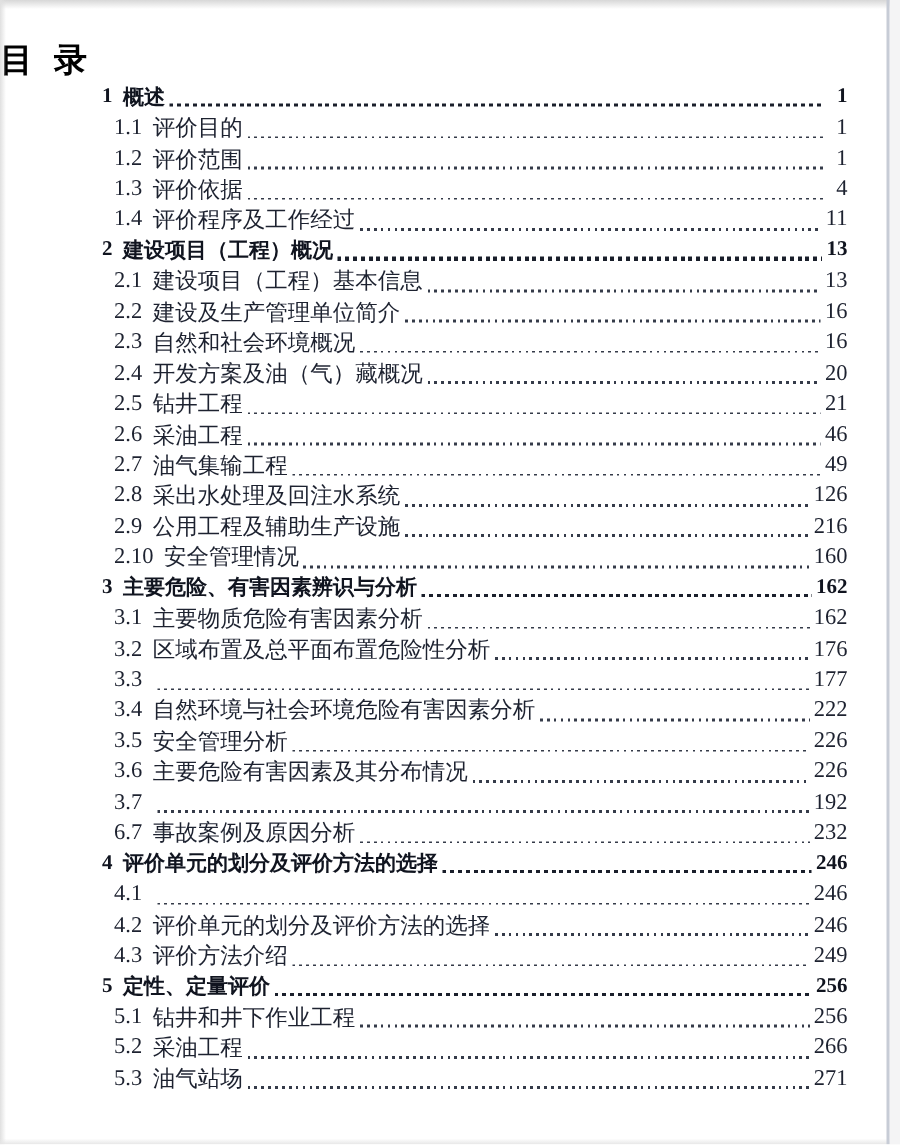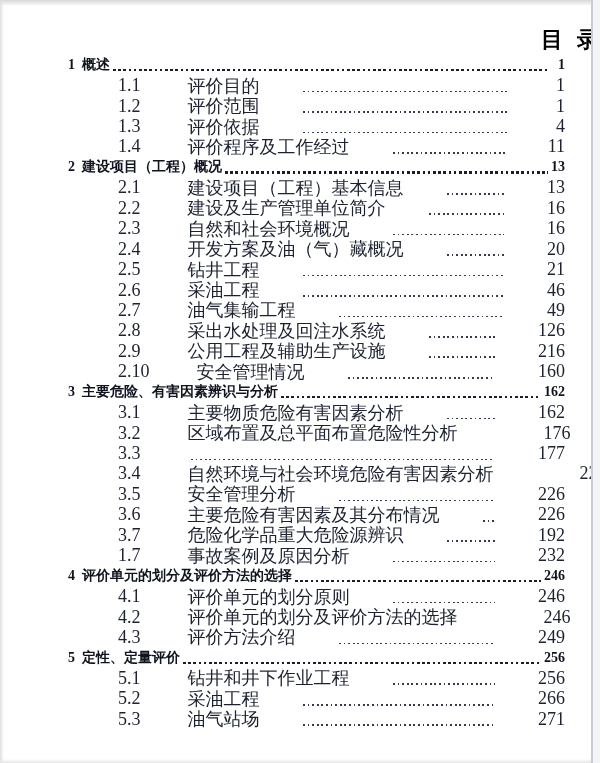--- a/index.html
+++ b/index.html
@@ -9,21 +9,21 @@
     height: 763px;
     background: #ffffff;
     overflow: hidden;
     font-family: "Liberation Serif", "DejaVu Serif", serif;
   }
   .doc-title {
     position: absolute;
     top: 25px;
     left: 0;
     width: 100%;
-    text-align: right;
+    text-align: left;
     font-size: 22px;
     font-weight: bold;
     color: #000000;
     white-space: pre;
     letter-spacing: 1px;
   }
   .toc-list {
     position: absolute;
     top: 55px;
     left: 0;
@@ -37,24 +37,23 @@
     box-sizing: border-box;
     overflow: hidden;
   }
   .row.lvl1 {
     padding-left: 68px;
     font-weight: bold;
     font-size: 14px;
     color: #10141f;
   }
   .row.lvl2 {
-    padding-left: 118px;
-    font-size: 18px;
+    padding-left: 76px;
+    font-size: 15px;
     color: #1d2230;
-    gap: 40px;
   }
   .num { margin-right: 7px; white-space: nowrap; }
   .t   { white-space: nowrap; font-family: Liberation Serif, serif; }
   .leader {
     flex: 1;
     align-self: flex-end;
     margin: 0 3px 4px 3px;
     height: 2px;
   }
   .lvl1 .leader {
@@ -230,39 +229,37 @@
     <span class="pg">226</span>
   </div>
       <div class="row lvl2">
     <span class="num">3.6</span>
     <span class="t">主要危险有害因素及其分布情况</span>
     <span class="leader"></span>
     <span class="pg">226</span>
   </div>
       <div class="row lvl2">
     <span class="num">3.7</span>
-    <span class="t">危险化学品重大危险源辨识</span>
     <span class="leader"></span>
     <span class="pg">192</span>
   </div>
       <div class="row lvl2">
-    <span class="num">1.7</span>
+    <span class="num">6.7</span>
     <span class="t">事故案例及原因分析</span>
     <span class="leader"></span>
     <span class="pg">232</span>
   </div>
       <div class="row lvl1">
     <span class="num">4</span>
     <span class="t">评价单元的划分及评价方法的选择</span>
     <span class="leader"></span>
     <span class="pg">246</span>
   </div>
       <div class="row lvl2">
     <span class="num">4.1</span>
-    <span class="t">评价单元的划分原则</span>
     <span class="leader"></span>
     <span class="pg">246</span>
   </div>
       <div class="row lvl2">
     <span class="num">4.2</span>
     <span class="t">评价单元的划分及评价方法的选择</span>
     <span class="leader"></span>
     <span class="pg">246</span>
   </div>
       <div class="row lvl2">

